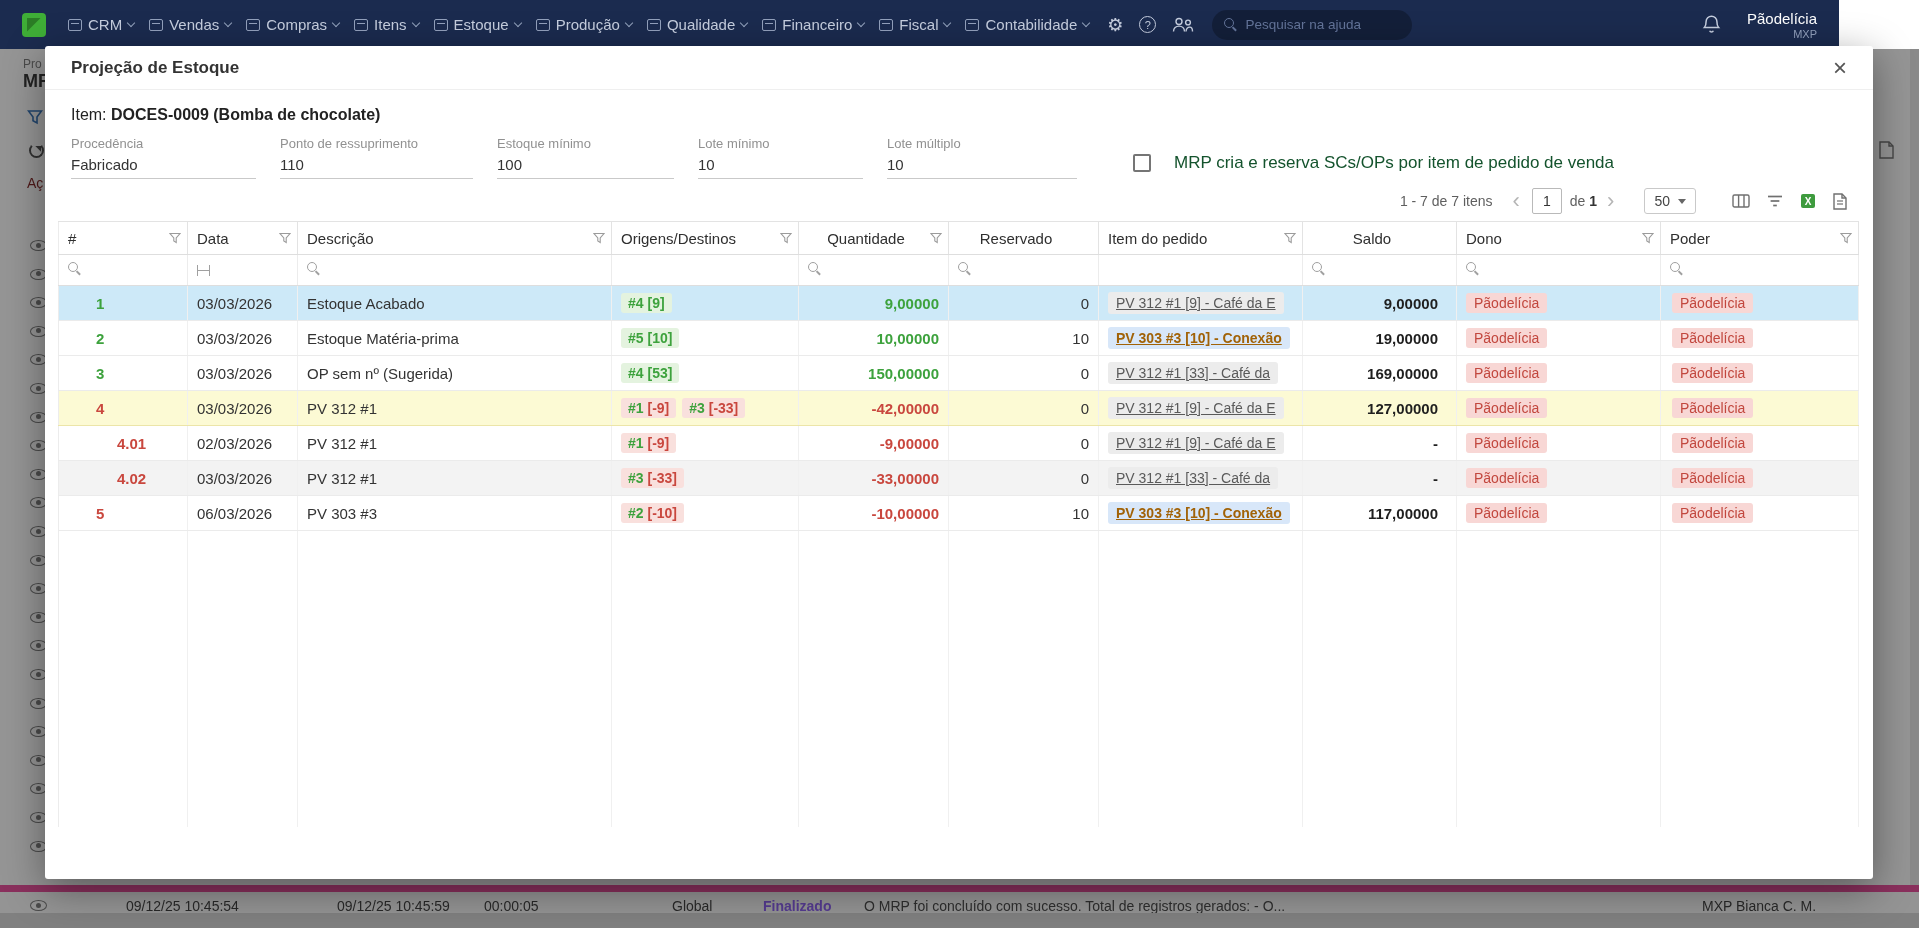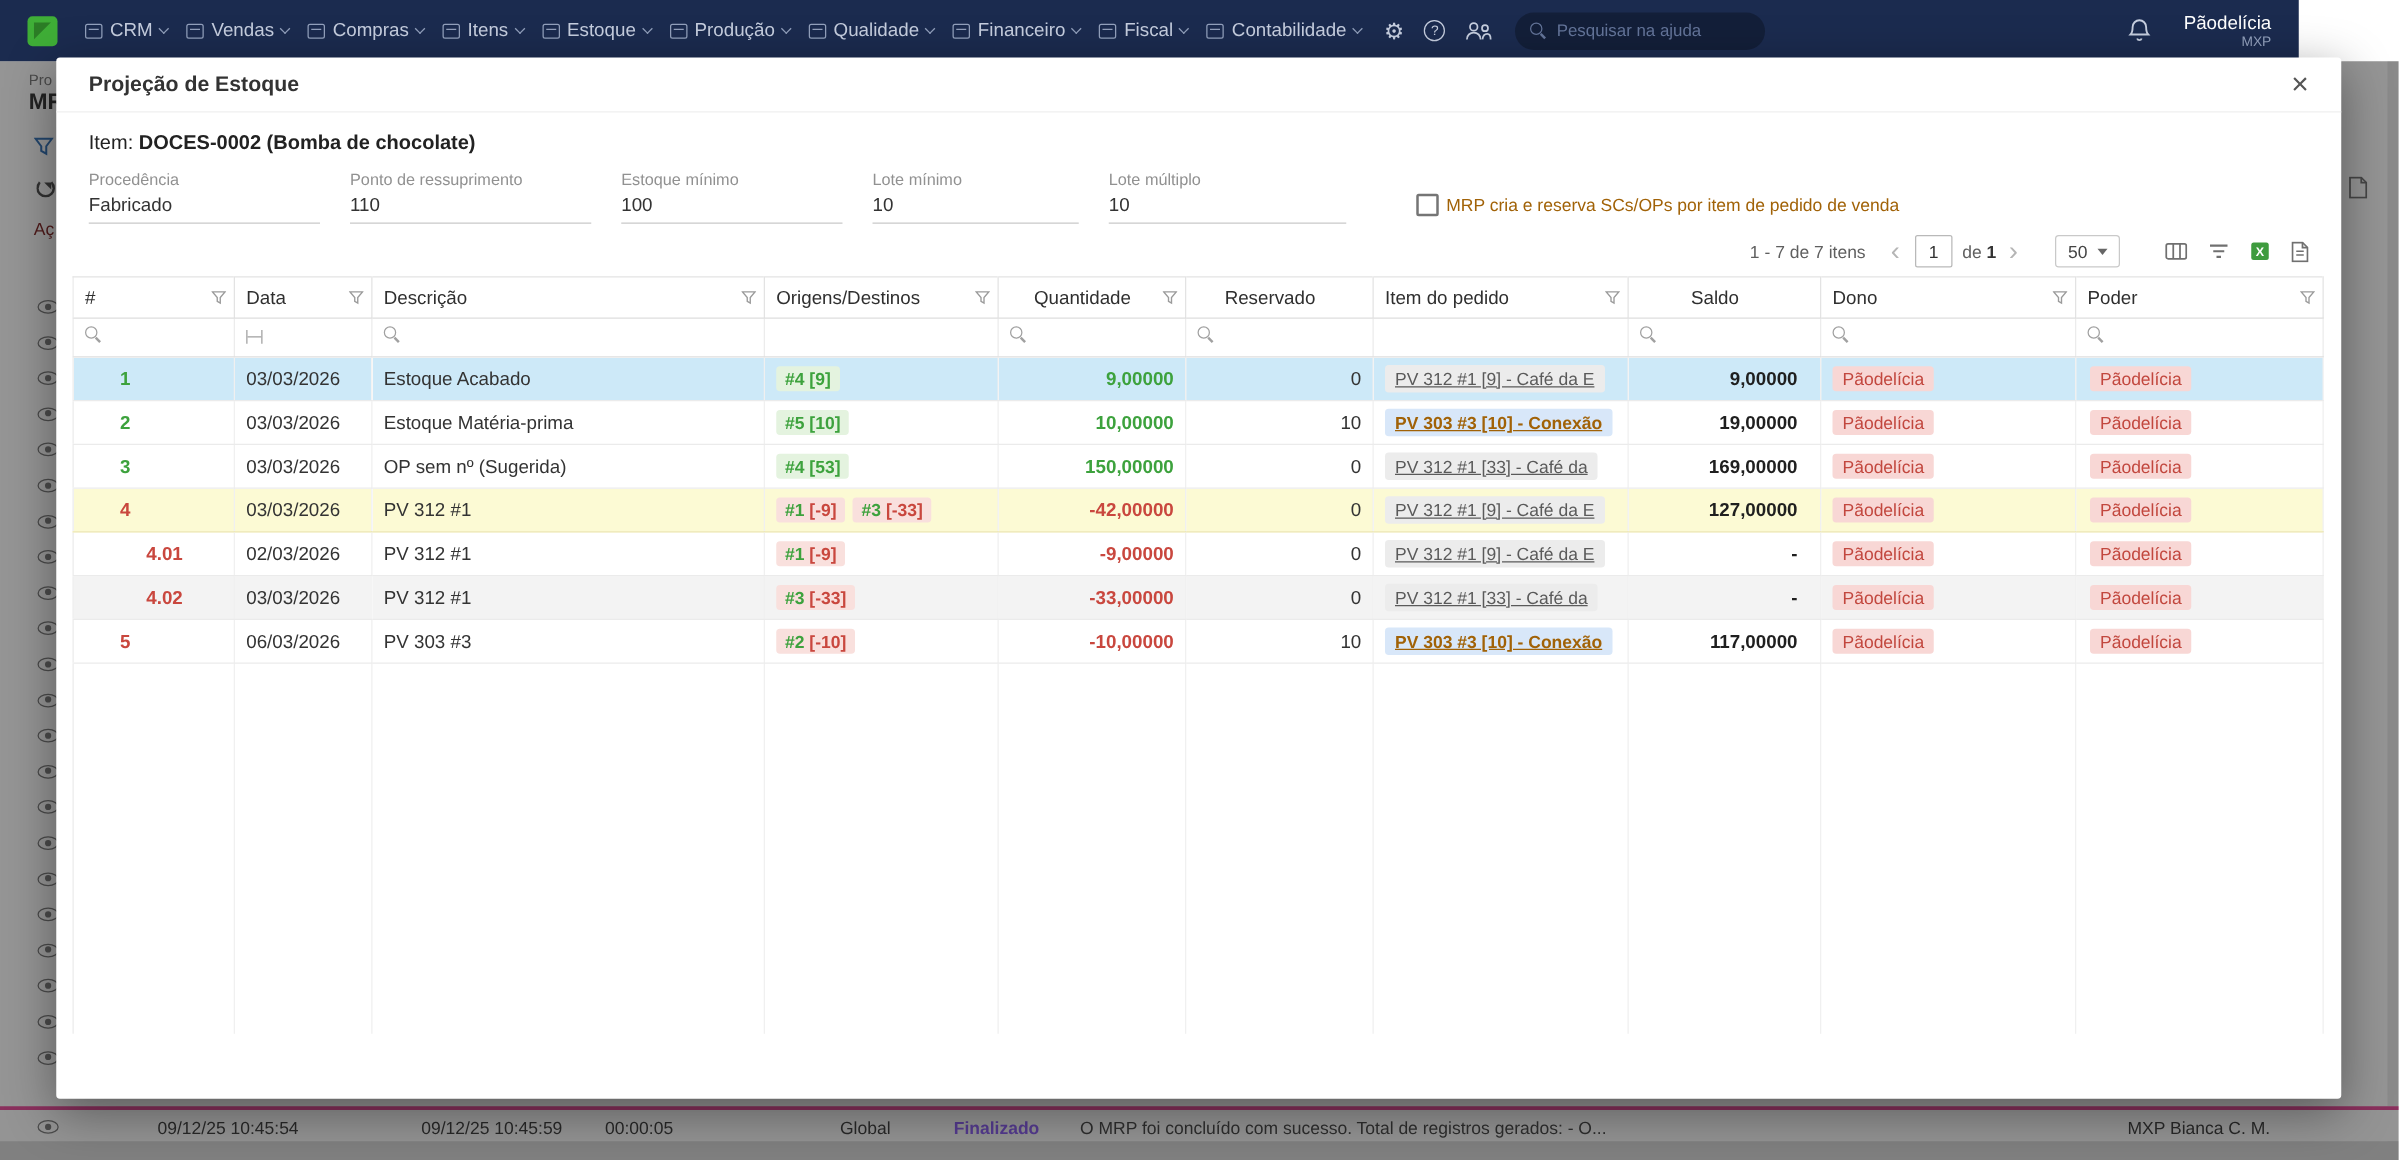--- a/index.html
+++ b/index.html
@@ -38,21 +38,21 @@
   .bg-breadcrumb{position:absolute;left:23px;top:8px;font-size:12px;color:#777}
   .bg-title{position:absolute;left:23px;top:22px;font-size:18px;font-weight:bold;color:#2f2f2f}
   .bg-funnel{position:absolute;left:27px;top:60px}
   .bg-refresh{position:absolute;left:29px;top:94px;width:15px;height:15px;border:2px solid #4a4a4a;border-radius:50%;border-top-color:transparent}
   .bg-refresh::after{content:'';position:absolute;right:-3px;top:-3px;border:4px solid transparent;border-bottom-color:#4a4a4a;transform:rotate(45deg)}
   .bg-acoes{position:absolute;left:27px;top:126px;font-size:14px;color:#7f1d1d}
   .eye{position:absolute;left:30px;width:17px;height:11px;border:1.5px solid #787878;border-radius:50%;cursor:pointer}
   .eye::after{content:'';position:absolute;width:5px;height:5px;background:#787878;border-radius:50%;left:4.5px;top:1.5px}
   .bg-doc{position:absolute;left:1879px;top:92px}
   .bg-scroll{position:absolute;right:0;top:0;width:9px;height:879px;background:#ececec}
-  .bg-logrow{position:absolute;left:0;top:836px;width:1919px;height:28px;background:#fdfdfd;border-top:3px solid #ec4899;font-size:14px;color:#3a3a3a}
+  .bg-logrow{position:absolute;left:0;top:836px;width:1919px;height:28px;background:#fdfdfd;border-top:7px solid #ec4899;font-size:14px;color:#3a3a3a}
   .bg-logrow span{position:absolute;top:6px;white-space:nowrap}
   .lr-eye{top:8px !important}
   .lr-start{left:126px}
   .lr-end{left:337px}
   .lr-dur{left:484px}
   .lr-scope{left:672px}
   .lr-status{left:763px;color:#8b5cf6;font-weight:bold}
   .lr-msg{left:864px;color:#444}
   .lr-user{left:1702px}
   .bg-bottomstrip{position:absolute;left:0;top:864px;width:1919px;height:15px;background:#d9d9d9}
@@ -68,21 +68,21 @@
   .modal-top{padding:0 26px}
   .item-line{margin-top:16px;font-size:16px;color:#222}
   .item-line b{font-weight:bold}
   .fields-row{margin-top:12px;display:flex;align-items:flex-end}
   .fields{display:flex}
   .field{margin-right:24px}
   .field-label{font-size:13px;color:#919191;margin-bottom:2px;white-space:nowrap}
   .field-value{font-size:15px;color:#333;padding:3px 0 5px;border-bottom:1px solid #c9c9c9}
   .cb-group{display:flex;align-items:center;margin-left:32px;margin-bottom:6px;cursor:pointer}
   .cb{width:18px;height:18px;border:2px solid #757575;border-radius:2px;background:#fff;flex:none}
-  .cb-label{font-size:14px;color:#a16207;margin-left:6px;white-space:nowrap}
+  .cb-label{font-size:17px;color:#14532d;margin-left:23px;white-space:nowrap}
   .pager{margin-top:8px;display:flex;align-items:center;justify-content:flex-end;height:28px}
   .pg-range{font-size:14px;color:#5f5f5f;margin-right:16px}
   .pg-arrow{font-size:22px;color:#b5b5b5;cursor:pointer;padding:0 4px;line-height:1}
   .pg-input{width:30px;height:26px;border:1px solid #b9b9b9;border-radius:2px;text-align:center;font-size:14px;color:#333;margin:0 8px;font-family:"Liberation Sans",sans-serif}
   .pg-of{font-size:14px;color:#5f5f5f;margin-right:6px}
   .pg-total{color:#333;font-weight:bold}
   .pg-size{margin-left:26px;height:26px;border:1px solid #c9c9c9;border-radius:3px;display:flex;align-items:center;padding:0 9px;gap:8px;font-size:14px;color:#444;cursor:pointer}
   .caret{width:0;height:0;border-left:4px solid transparent;border-right:4px solid transparent;border-top:5px solid #666}
   .pg-icons{margin-left:36px;display:flex;align-items:center;gap:17px}
   .pg-icons svg{cursor:pointer;display:block}
@@ -263,21 +263,21 @@
 <div class="overlay"></div>
 
 <div class="modal">
   <div class="modal-header">
     <h1>Projeção de Estoque</h1>
     <button class="close">×</button>
   </div>
   <div class="modal-top">
     <div class="item-line">
       <span>Item:</span>
-      <b>DOCES-0002 (Bomba de chocolate)</b>
+      <b>DOCES-0009 (Bomba de chocolate)</b>
     </div>
     <div class="fields-row">
       <div class="fields" id="fields">
           <div class="field" style="width: 185px;">
             <div class="field-label">Procedência</div>
             <div class="field-value">Fabricado</div>
           </div>
           <div class="field" style="width: 193px;">
             <div class="field-label">Ponto de ressuprimento</div>
             <div class="field-value">110</div>

